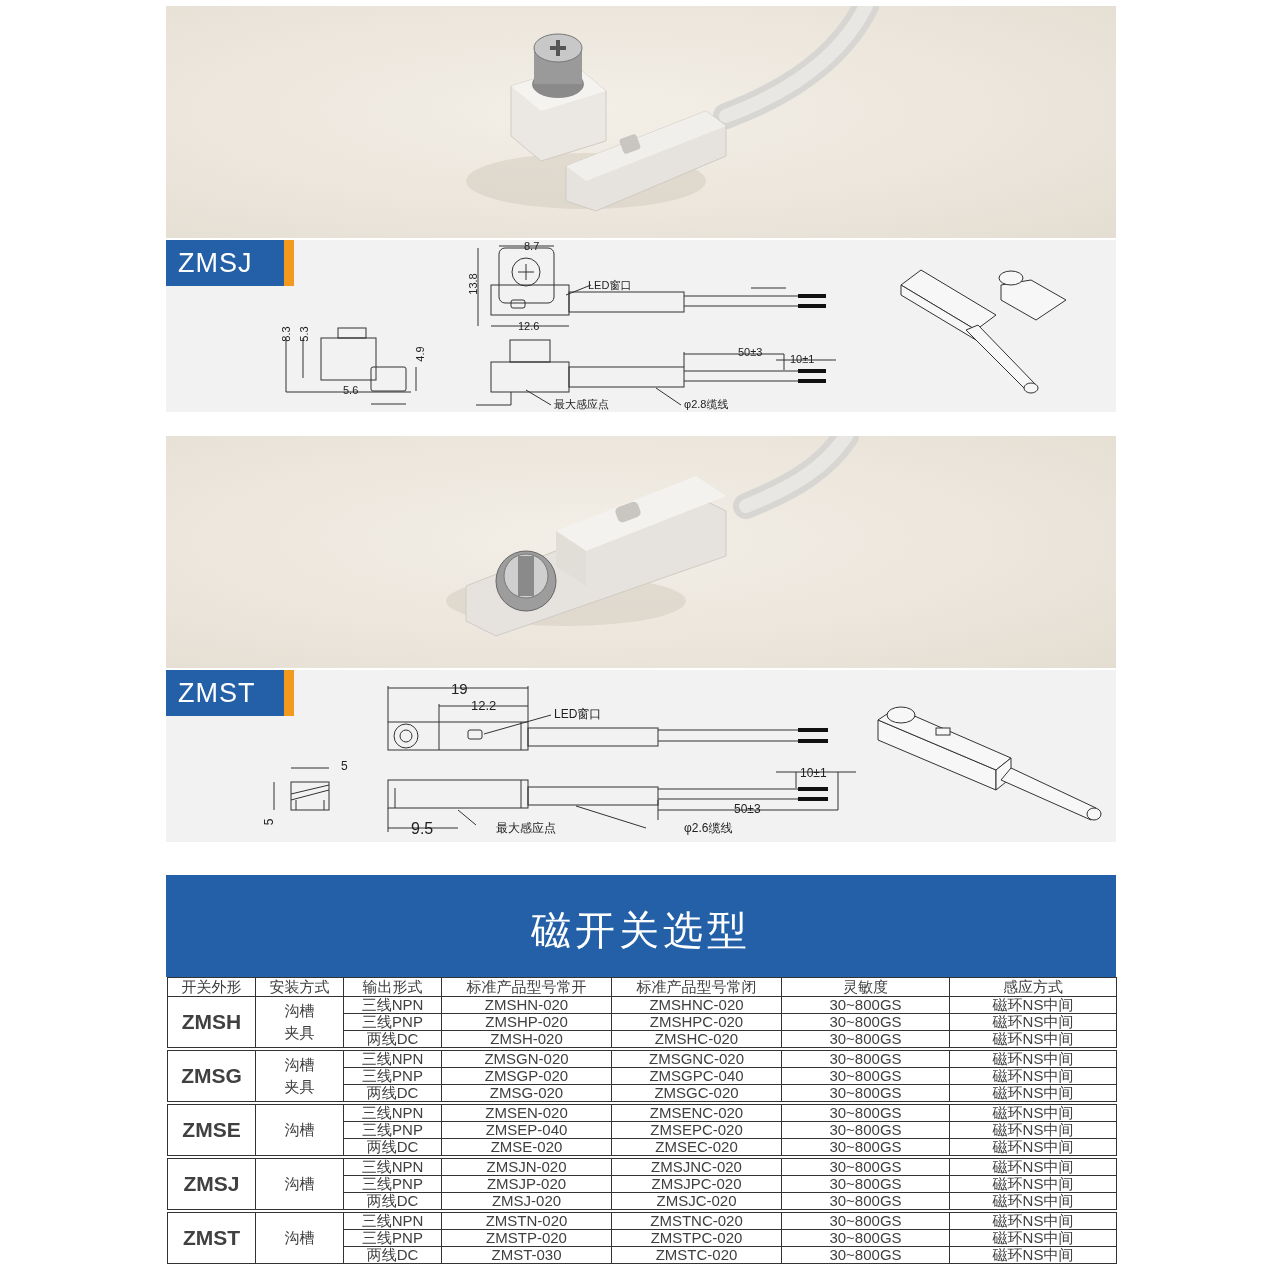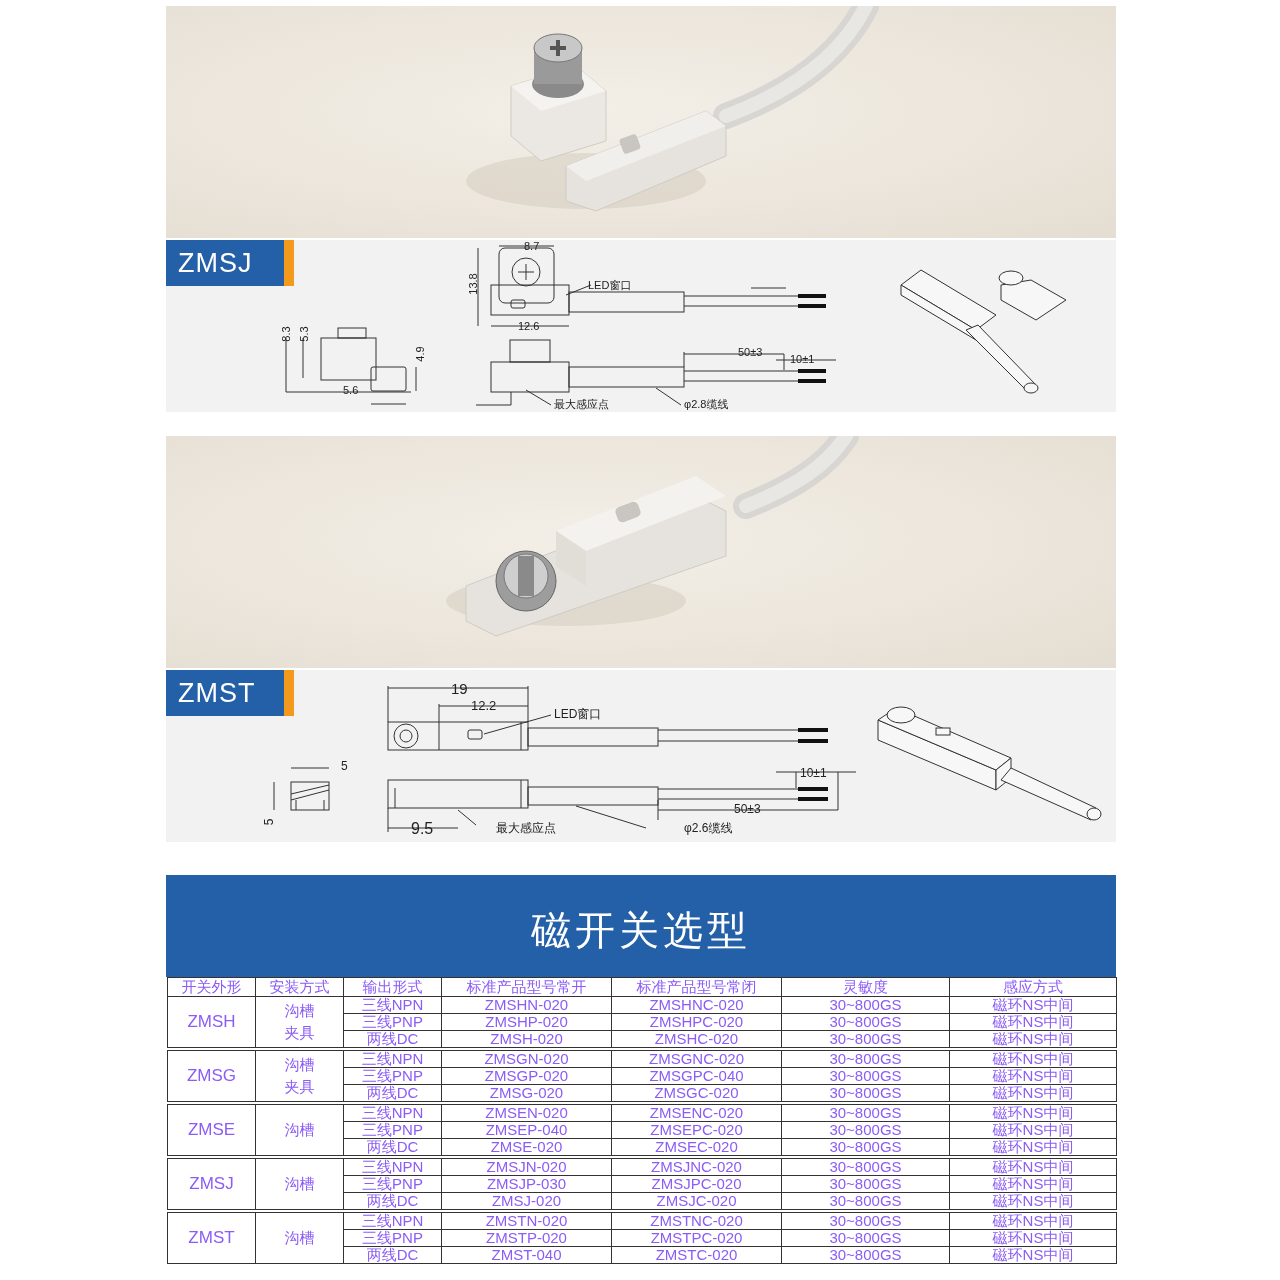--- a/index.html
+++ b/index.html
@@ -7,24 +7,24 @@
   .photo { position:absolute; left:166px; width:950px; height:232px; overflow:hidden;
            background: radial-gradient(ellipse at 45% 45%, #f3efe7 0%, #ece6dc 55%, #e4ddd2 100%); }
   .panel { position:absolute; left:166px; width:950px; height:172px; background:#f2f2f2; }
   .tag { position:absolute; left:0; top:0; width:128px; height:46px; background:#2460a7; color:#fff;
          font-family:"Liberation Sans", sans-serif; font-size:27px; line-height:46px; padding-left:12px; box-sizing:border-box; letter-spacing:1px;}
   .tag-accent { position:absolute; left:118px; top:0; width:10px; height:46px; background:#f39a1e; }
   .dim { position:absolute; font-family:"Liberation Sans", sans-serif; font-size:11px; color:#222; white-space:nowrap; }
   .titlebar { position:absolute; left:166px; top:875px; width:950px; height:102px; background:#2460a7;
               color:#fff; text-align:center; font-size:40px; line-height:110px; letter-spacing:4px; }
   table.sel { position:absolute; left:167px; top:977px; width:949px; border-collapse:collapse; table-layout:fixed;
-              font-family:"Liberation Sans", sans-serif; color:#8b5cf6; background:#fff; }
+              font-family:"Liberation Sans", sans-serif; color:#404040; background:#fff; }
   table.sel td, table.sel th { border:1.5px solid #333; padding:0; text-align:center; font-size:15px; line-height:16px; height:16px; font-weight:normal; overflow:hidden; white-space:nowrap;}
   table.sel th { font-size:15px; height:18px; }
-  table.sel td.model { font-weight:normal; font-size:17px; }
+  table.sel td.model { font-weight:bold; font-size:21px; }
   table.sel tr.groupstart td { border-top:4px double #333; }
 </style>
 </head>
 <body>
 
 <div class="photo" style="top:6px;">
   <svg width="950" height="232" viewBox="0 0 950 232">
 
     <path d="M700 0 C 680 40, 640 80, 560 110" stroke="#d8d6d2" stroke-width="26" fill="none" stroke-linecap="round"></path>
     <path d="M700 0 C 680 40, 640 80, 560 110" stroke="#e9e7e3" stroke-width="14" fill="none" stroke-linecap="round"></path>
@@ -318,21 +318,21 @@
           <div>沟槽</div>
         </td>
         <td>三线NPN</td>
         <td>ZMSJN-020</td>
         <td>ZMSJNC-020</td>
         <td>30~800GS</td>
         <td>磁环NS中间</td>
       </tr>
       <tr>
         <td>三线PNP</td>
-        <td>ZMSJP-030</td>
+        <td>ZMSJP-020</td>
         <td>ZMSJPC-020</td>
         <td>30~800GS</td>
         <td>磁环NS中间</td>
       </tr>
       <tr>
         <td>两线DC</td>
         <td>ZMSJ-020</td>
         <td>ZMSJC-020</td>
         <td>30~800GS</td>
         <td>磁环NS中间</td>
@@ -350,19 +350,19 @@
       </tr>
       <tr>
         <td>三线PNP</td>
         <td>ZMSTP-020</td>
         <td>ZMSTPC-020</td>
         <td>30~800GS</td>
         <td>磁环NS中间</td>
       </tr>
       <tr>
         <td>两线DC</td>
-        <td>ZMST-040</td>
+        <td>ZMST-030</td>
         <td>ZMSTC-020</td>
         <td>30~800GS</td>
         <td>磁环NS中间</td>
       </tr>
     </tbody>
 </table>
 
 </body></html>

